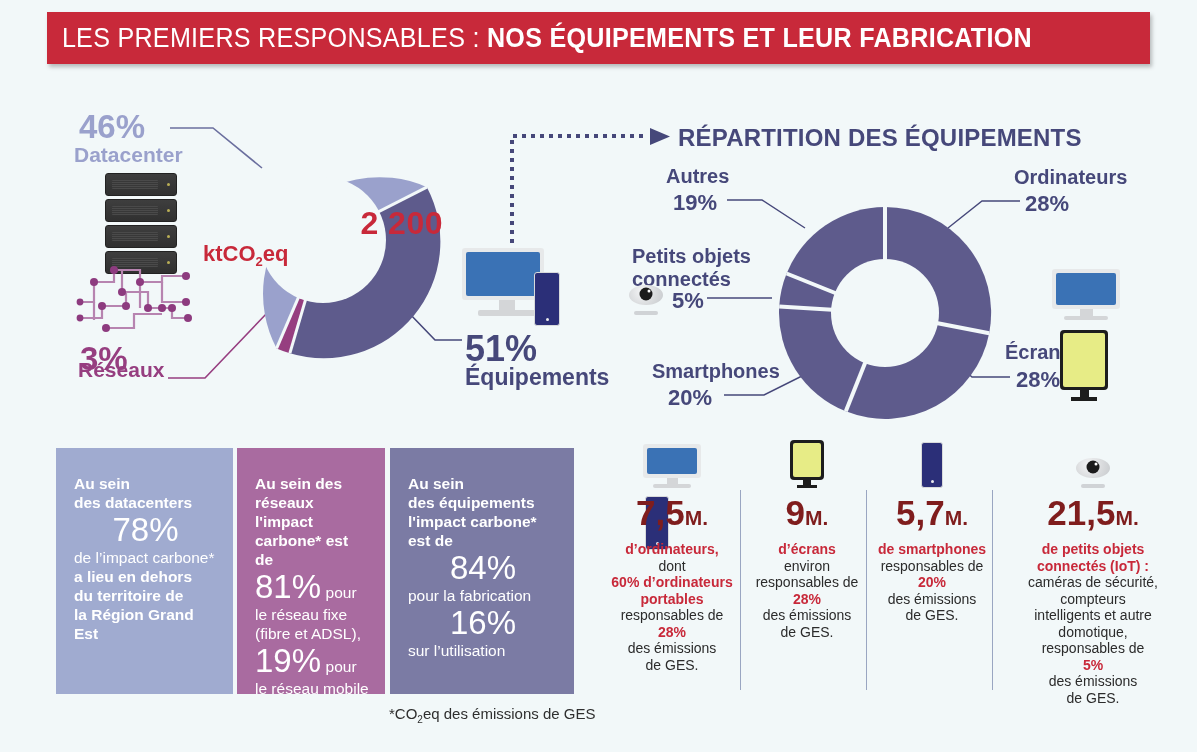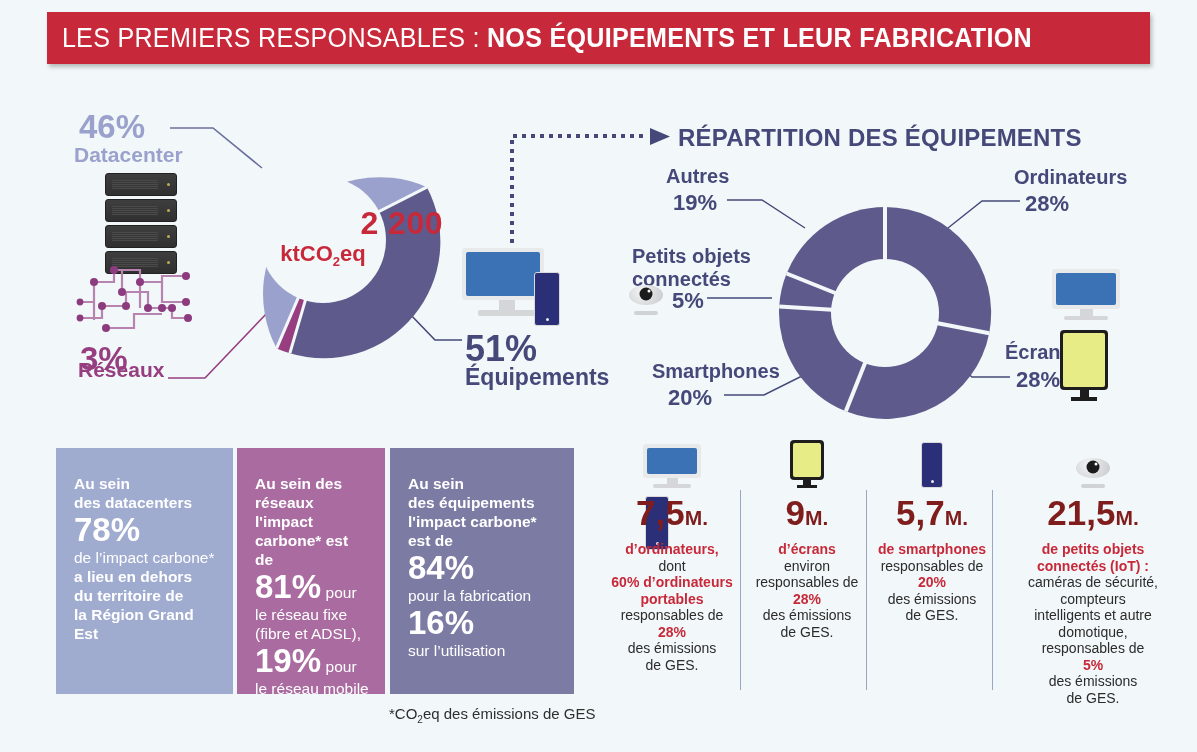--- a/index.html
+++ b/index.html
@@ -39,21 +39,21 @@
 
   
   #left-donut{position:absolute;left:203px;top:120px;width:240px;height:240px;}
   .center-num{
     position:absolute;left:203px;top:207px;width:240px;
     text-align:right;color:#c8293a;font-weight:bold;
     font-size:32px;line-height:32px;letter-spacing:0.5px;
   }
   .center-sub{
     position:absolute;left:203px;top:243px;width:240px;
-    text-align:center;color:#c8293a;font-weight:bold;
+    color:#c8293a;font-weight:bold;
     font-size:22px;line-height:22px;
   }
   .center-sub sub{font-size:13px;}
 
   
   #lbl-datacenter-pct{left:79px;top:108px;font-size:33px;}
   #lbl-datacenter-name{left:50px;top:143px;font-size:21px;margin-left:24px;}
   #lbl-reseaux-pct{left:80px;top:340px;font-size:33px;}
   #lbl-reseaux-name{left:78px;top:358px;font-size:21px;}
   #lbl-equip-pct{left:465px;top:328px;font-size:36px;}
@@ -127,21 +127,21 @@
   .cam-stand{position:absolute;left:50%;transform:translateX(-50%);
      background:#d0d3d6;border-radius:2px;}
 
   
   .box{position:absolute;color:#ffffff;box-sizing:border-box;padding:26px 16px 10px 18px;}
   #box1{left:56px;top:448px;width:177px;height:246px;background:#a0abd0;}
   #box2{left:237px;top:448px;width:148px;height:246px;background:#a96ba0;}
   #box3{left:390px;top:448px;width:184px;height:246px;background:#7b7ba4;}
   .box .line{font-size:15.5px;line-height:19px;font-weight:bold;}
   .box .thin{font-weight:normal;}
-  .box .big{font-size:33px;line-height:36px;font-weight:bold;}
+  .box .big{font-size:33px;line-height:36px;font-weight:normal;text-align:center;}
   .box .pour{font-size:15.5px;font-weight:normal;}
   .nw{white-space:nowrap;}
 
   
   #footnote{position:absolute;left:389px;top:705px;font-size:15px;color:#2f2f2f;}
   #footnote sub{font-size:10px;}
 
   
   .statcol{position:absolute;top:440px;text-align:center;}
   .statcol .num{font-size:35px;line-height:38px;font-weight:bold;color:#7f1d1d;}

